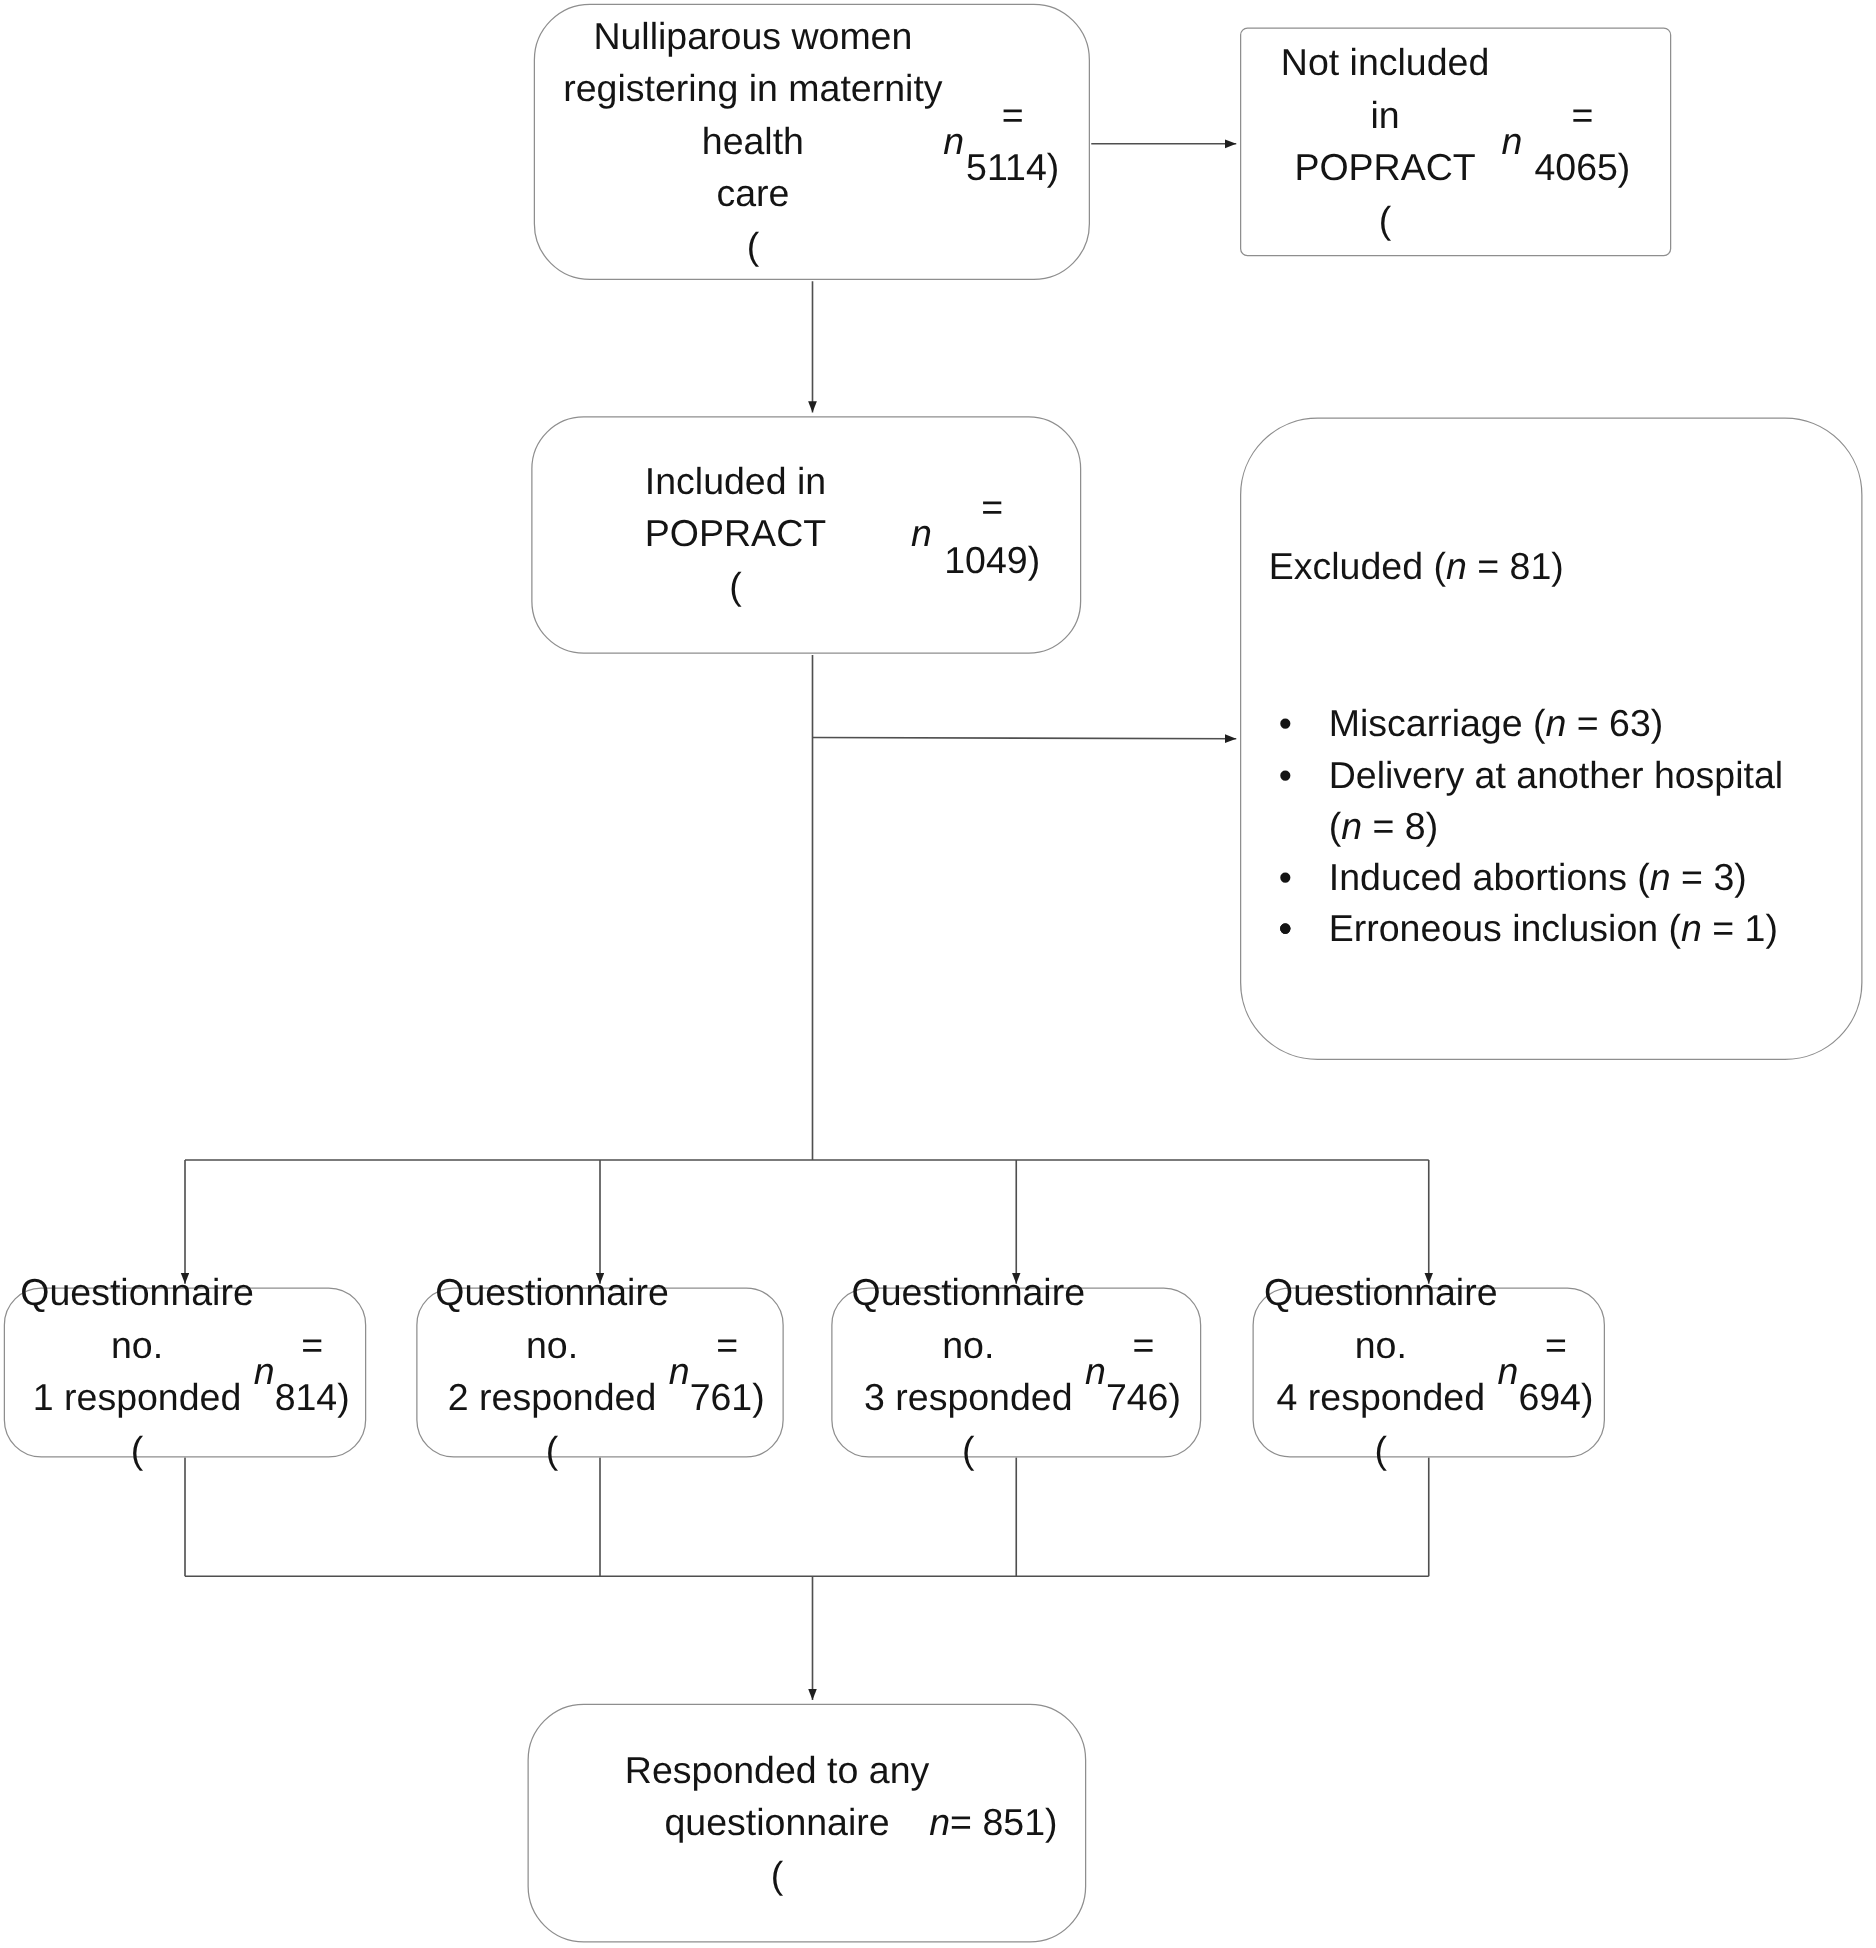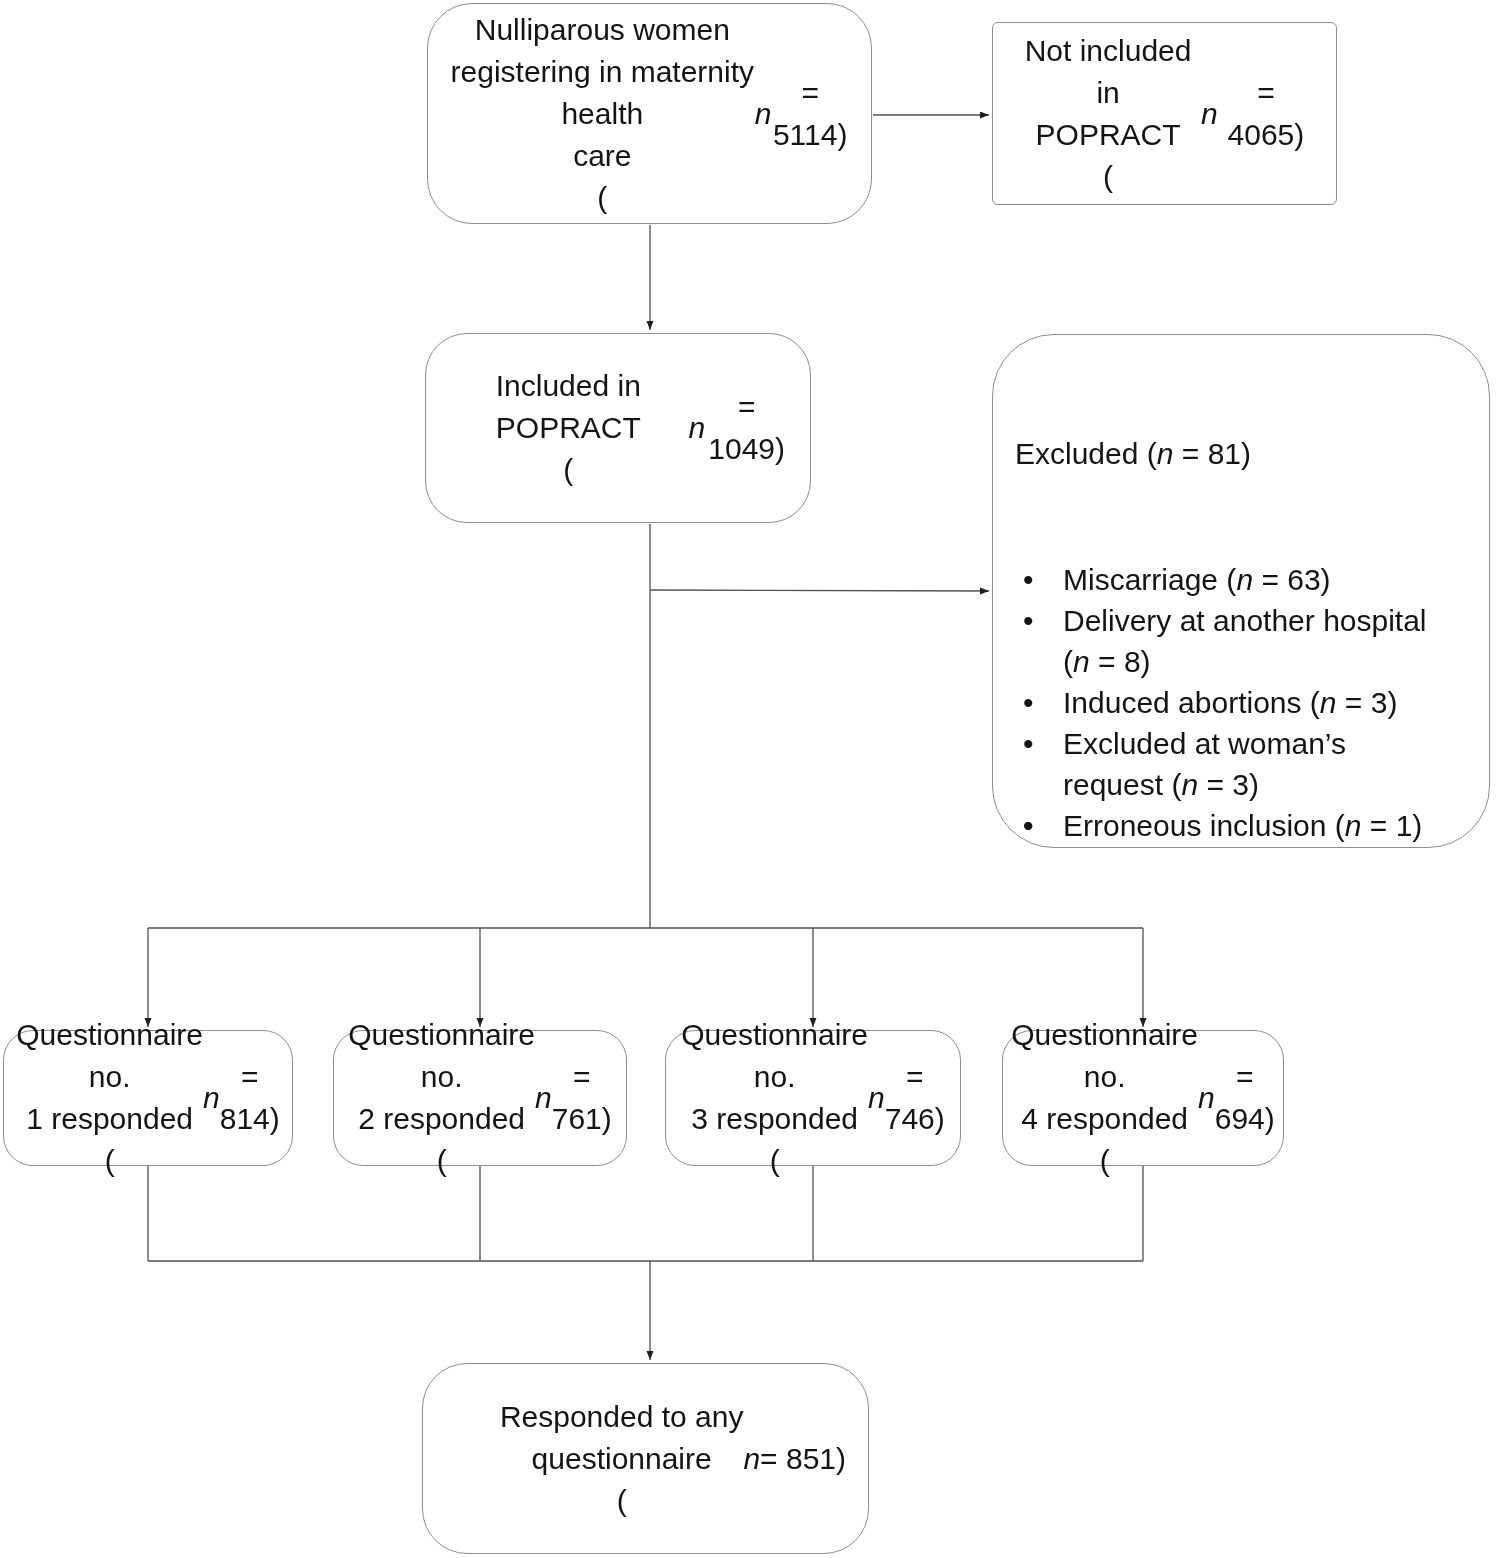--- a/index.html
+++ b/index.html
@@ -34,21 +34,21 @@
     text-align:center;
     font-size:30px;
     line-height:42px;
     white-space:pre-line;
     padding:4px 22px;
   }
   .box i{font-style:italic;}
   
   .box-top        {left:427px; top:3px;    width:445px; height:221px; border-radius:45px;}
   .box-notincl    {left:992px; top:22px;   width:345px; height:183px; border-radius:6px;}
-  .box-included   {left:425px; top:333px;  width:386px; height:190px; border-radius:42px;}
+  .box-included   {left:425px; top:333px;  width:440px; height:190px; border-radius:42px;}
   .box-q1         {left:3px;   top:1030px; width:290px; height:136px; border-radius:30px;}
   .box-q2         {left:333px; top:1030px; width:294px; height:136px; border-radius:30px;}
   .box-q3         {left:665px; top:1030px; width:296px; height:136px; border-radius:30px;}
   .box-q4         {left:1002px;top:1030px; width:282px; height:136px; border-radius:30px;}
   .box-bottom     {left:422px; top:1363px; width:447px; height:191px; border-radius:45px;justify-content:flex-end;}
   .box-excluded{
     left:992px; top:334px; width:498px; height:514px; border-radius:62px;
     display:block;
     text-align:left;
     padding:56px 28px 0 22px;
@@ -121,22 +121,21 @@
   <div class="box box-notincl">Not included in
 POPRACT
 (<i>n</i> = 4065)</div>
 
   <div class="box box-included">Included in POPRACT
 (<i>n</i> = 1049)</div>
 
   <div class="box box-excluded">
     <div class="excluded-title">Excluded (<i>n</i> = 81)</div>
     <ul class="excluded-list"><li><span class="bullet">•</span><span>Miscarriage (<i>n</i> = 63)</span></li><li><span class="bullet">•</span><span>Delivery at another hospital
-(<i>n</i> = 8)</span></li><li><span class="bullet">•</span><span>Induced abortions (<i>n</i> = 3)</span></li><li><span class="bullet">•</span><span>Excluded at woman’s
-request (<i>n</i> = 3)</span></li><li><span class="bullet">•</span></li><li><span class="bullet">•</span><span>Erroneous inclusion (<i>n</i> = 1)</span></li></ul>
+(<i>n</i> = 8)</span></li><li><span class="bullet">•</span><span>Induced abortions (<i>n</i> = 3)</span></li><li><span class="bullet">•</span></li><li><span class="bullet">•</span></li><li><span class="bullet">•</span><span>Erroneous inclusion (<i>n</i> = 1)</span></li></ul>
   </div>
 
   <div class="box box-q1">Questionnaire no.
 1 responded
 (<i>n</i> = 814)</div>
 
   <div class="box box-q2">Questionnaire no.
 2 responded
 (<i>n</i> = 761)</div>
 

